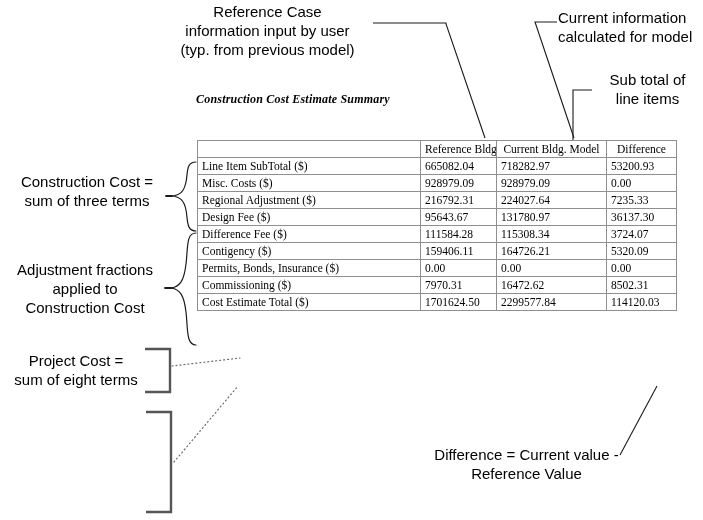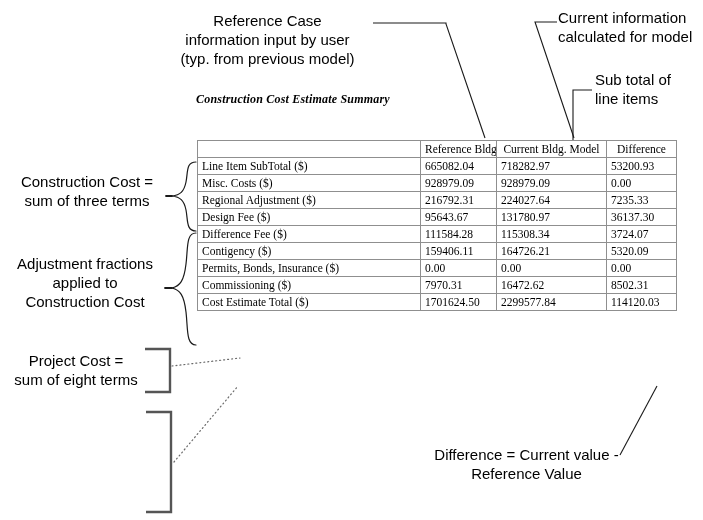--- a/index.html
+++ b/index.html
@@ -143,34 +143,34 @@
 
     <g>
       <path d="M 146 412 L 171 412 L 171 512 L 146 512" fill="none" stroke="#555555" stroke-width="2.4" stroke-linecap="butt"></path>
     </g>
 
     <g>
       <path d="M 174 462 L 238 386" fill="none" stroke="#6a6a6a" stroke-width="1.2" stroke-dasharray="1 3" stroke-linecap="round"></path>
     </g>
   </svg>
 
-  <div class="annot center" style="left:160px; top:2px; width:215px;margin-top:9px;">Reference Case
+  <div class="annot center" style="left:160px; top:2px; width:215px;">Reference Case
 information input by user
 (typ. from previous model)</div>
 
   <div class="annot left" style="left:558px; top:8px; width:148px;">Current information
 calculated for model</div>
 
-  <div class="annot left" style="left:595px; top:70px; width:105px;">Sub total of
+  <div class="annot left" style="left:595px; top:70px; width:105px;text-align:center;">Sub total of
 line items</div>
 
   <div class="annot center" style="left:8px; top:172px; width:158px;">Construction Cost =
 sum of three terms</div>
 
-  <div class="annot center" style="left:4px; top:254px; width:162px;text-align:center;">Adjustment fractions
+  <div class="annot center" style="left:4px; top:260px; width:162px;text-align:center;">Adjustment fractions
 applied to
 Construction Cost</div>
 
   <div class="annot center" style="left:8px; top:351px; width:136px;">Project Cost =
 sum of eight terms</div>
 
 
   <div class="annot center" style="left:424px; top:445px; width:205px;">Difference = Current value -
 Reference Value</div>
 

